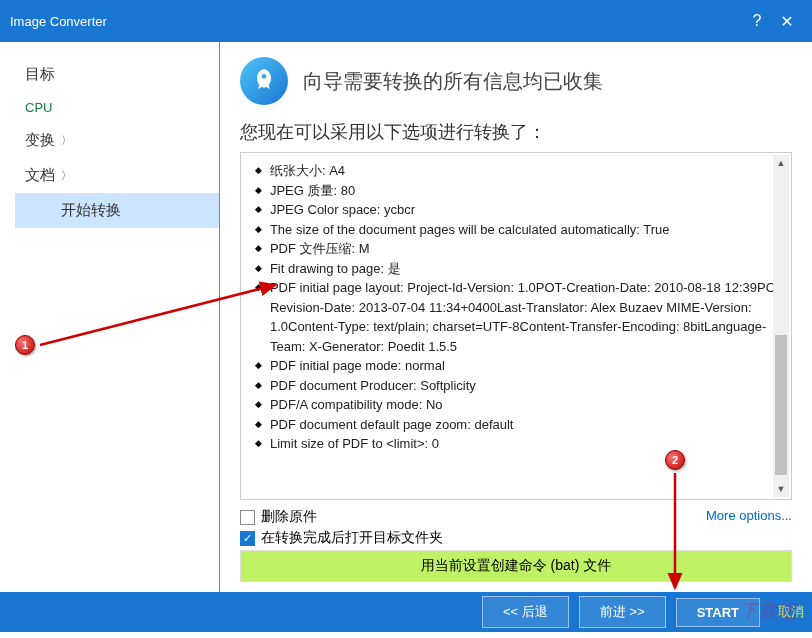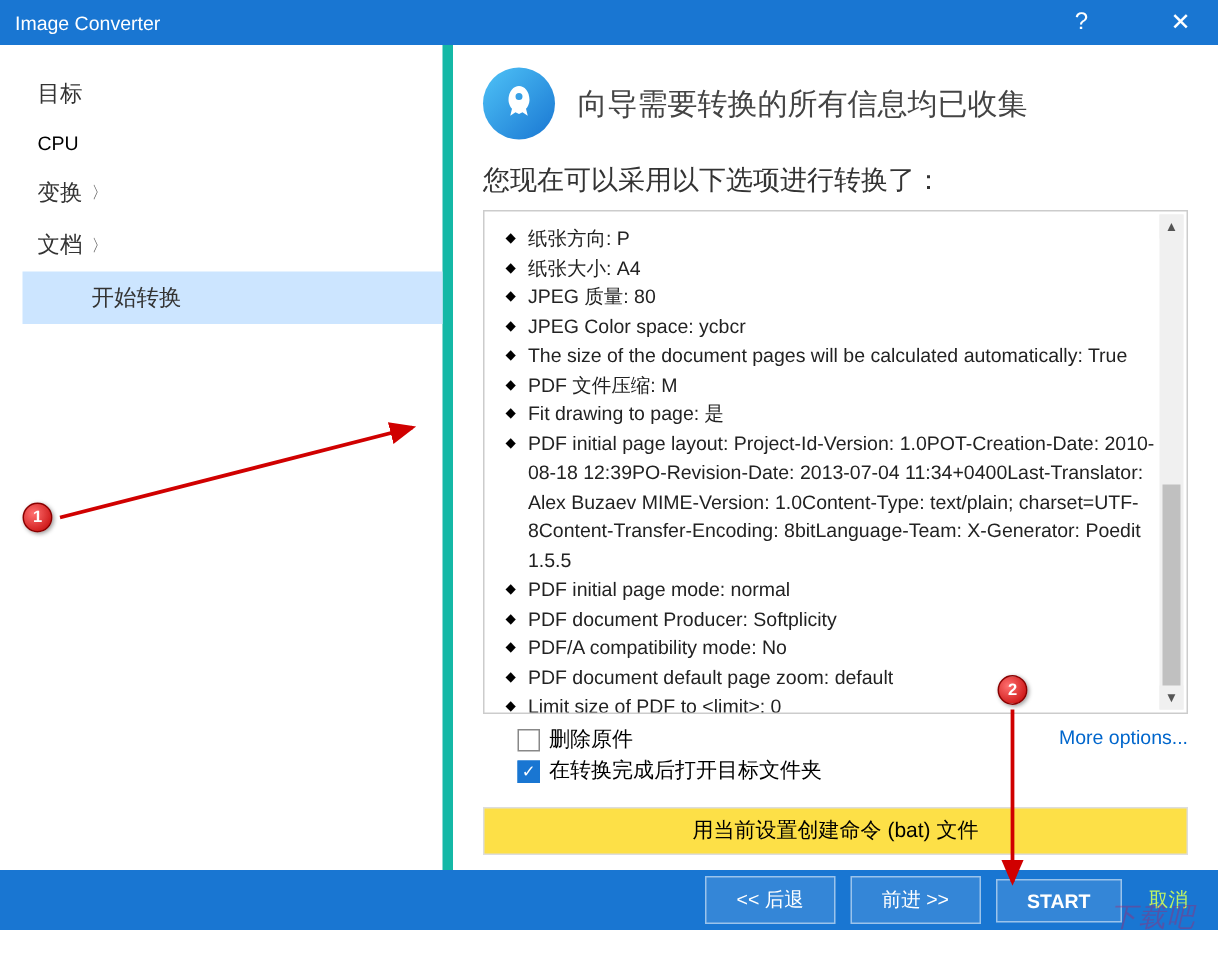--- a/index.html
+++ b/index.html
@@ -1,24 +1,24 @@
 <!DOCTYPE html>
 <html><head>
 <meta charset="utf-8">
 <style>
 * { margin: 0; padding: 0; box-sizing: border-box; }
 body { font-family: "Microsoft YaHei", Arial, sans-serif; font-size: 13px; background: #fff; width: 812px; height: 638px; overflow: hidden; position: relative; }
 
-.titlebar { background: #1976d2; color: #fff; height: 30px; display: flex; align-items: center; padding: 0 10px; gap: 36px; }
+.titlebar { background: #1976d2; color: #fff; height: 42px; display: flex; align-items: center; padding: 0 10px; }
 .titlebar-title { flex: 1; font-size: 13px; }
 .titlebar-icon { width: 30px; text-align: center; font-size: 16px; cursor: pointer; }
 
 .content { display: flex; height: 550px; }
 
-.sidebar { width: 302px; border-right: 7px solid #14b8a6; padding: 15px 0 15px 15px; }
+.sidebar { width: 220px; border-right: 1px solid #14b8a6; padding: 15px 0 15px 15px; }
 .sidebar-item { padding: 8px 10px; color: #333; font-size: 15px; cursor: pointer; display: flex; align-items: center; }
 .sidebar-item.active { background: #cce5ff; padding-left: 46px; }
 .sidebar-item .chevron { margin-left: 6px; font-size: 11px; color: #555; }
 
 .main { flex: 1; padding: 15px 20px 10px 20px; position: relative; display: flex; flex-direction: column; }
 .header-row { display: flex; align-items: center; margin-bottom: 15px; }
 .rocket-icon { width: 48px; height: 48px; border-radius: 50%; background: linear-gradient(135deg, #4fc3f7, #1976d2); display: flex; align-items: center; justify-content: center; color: #fff; font-size: 24px; margin-right: 15px; flex-shrink: 0; }
 .header-title { font-size: 20px; color: #444; }
 
 .intro-text { font-size: 18px; color: #333; margin-bottom: 8px; }
@@ -26,29 +26,29 @@
 .settings-box { border: 1px solid #ccc; flex: 1; padding: 8px 10px; overflow: hidden; position: relative; }
 .settings-list { list-style: none; font-size: 13px; color: #222; line-height: 1.5; }
 .settings-list li { display: flex; }
 .settings-list li::before { content: "◆"; color: #000; font-size: 9px; margin-right: 8px; margin-left: 4px; margin-top: 3px; flex-shrink: 0; }
 
 .scrollbar-track { position: absolute; right: 2px; top: 2px; bottom: 2px; width: 16px; background: #f0f0f0; }
 .scroll-arrow { height: 16px; background: #f0f0f0; text-align: center; font-size: 9px; color: #555; line-height: 16px; }
 .scroll-thumb { position: absolute; right: 2px; width: 12px; background: #c0c0c0; }
 
 .options-row { margin-top: 8px; display: flex; align-items: flex-start; }
-.checkboxes { flex: 1; margin-left: 23px; }
+.checkboxes { flex: 1; }
 .checkbox-row { display: flex; align-items: center; margin-bottom: 3px; font-size: 14px; }
 .checkbox { width: 15px; height: 15px; border: 1px solid #888; margin-right: 6px; display: inline-flex; align-items: center; justify-content: center; font-size: 11px; }
 .checkbox.checked { background: #1976d2; border-color: #1976d2; color: #fff; }
 .more-options { color: #0066cc; font-size: 13px; cursor: pointer; }
 
-.batfile-row { background: #fde047; border: 1px solid #ddd; text-align: center; padding: 6px; font-size: 14px; margin-top: 12px; }
+.batfile-row { background: #bef264; border: 1px solid #ddd; text-align: center; padding: 6px; font-size: 14px; margin-top: 0; }
 
-.footer { background: #1976d2; height: 40px; display: flex; align-items: center; justify-content: flex-end; padding: 0 20px; gap: 10px; }
+.footer { background: #1976d2; height: 40px; display: flex; align-items: center; justify-content: flex-end; padding: 0 8px; gap: 10px; }
 .footer-spacer { flex: 1; }
 .footer-btn { background: rgba(255,255,255,0.12); border: 1px solid rgba(255,255,255,0.5); color: #fff; padding: 6px 20px; font-size: 13px; cursor: pointer; }
 .footer-btn.primary { font-weight: bold; }
 .footer-cancel { color: #bef264; font-size: 13px; cursor: pointer; margin-left: 8px; }
 
 
 .annot-badge { position: absolute; width: 20px; height: 20px; border-radius: 50%; background: radial-gradient(circle at 35% 35%, #ff7070, #c00000); border: 1px solid #800; color: #fff; font-size: 11px; font-weight: bold; display: flex; align-items: center; justify-content: center; z-index: 100; box-shadow: 1px 1px 3px rgba(0,0,0,0.4); }
 .annot-arrow { position: absolute; z-index: 99; pointer-events: none; }
 .watermark { position: absolute; right: 15px; bottom: 15px; color: #be185d; font-size: 18px; opacity: 0.35; font-style: italic; z-index: 50; letter-spacing: 1px; }
 </style>
@@ -60,21 +60,21 @@
   <div class="titlebar-icon">?</div>
   <div class="titlebar-icon">✕</div>
 </div>
 
 <div class="content">
 
   <div class="sidebar">
     <div class="sidebar-item">
       <span>目标</span>
     </div>
-    <div class="sidebar-item" style="font-size:13px;color:#000000">
+    <div class="sidebar-item" style="font-size:13px;color:#15803d">
       <span>CPU</span>
     </div>
     <div class="sidebar-item">
       <span>变换</span>
       <span class="chevron">〉</span>
     </div>
     <div class="sidebar-item">
       <span>文档</span>
       <span class="chevron">〉</span>
     </div>
@@ -90,23 +90,20 @@
             <path d="M12 2c3 0 6 3 6 8 0 2-1 4-2 5l1 4-3-2-2 1-2-1-3 2 1-4c-1-1-2-3-2-5 0-5 3-8 6-8zm0 4a2 2 0 100 4 2 2 0 000-4z"></path>
           </svg>
       </div>
       <div class="header-title">向导需要转换的所有信息均已收集</div>
     </div>
 
     <div class="intro-text">您现在可以采用以下选项进行转换了：</div>
 
     <div class="settings-box">
       <ul class="settings-list" id="settings-list">
-          <li>
-            <span>纸张方向: P</span>
-          </li>
           <li>
             <span>纸张大小: A4</span>
           </li>
           <li>
             <span>JPEG 质量: 80</span>
           </li>
           <li>
             <span>JPEG Color space: ycbcr</span>
           </li>
           <li>

